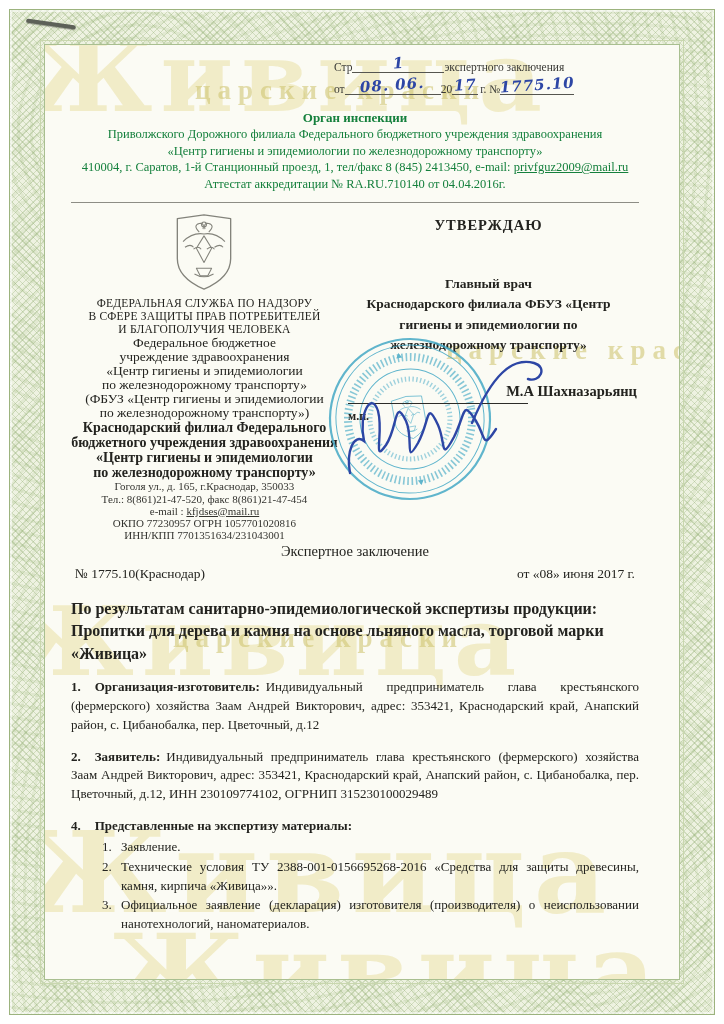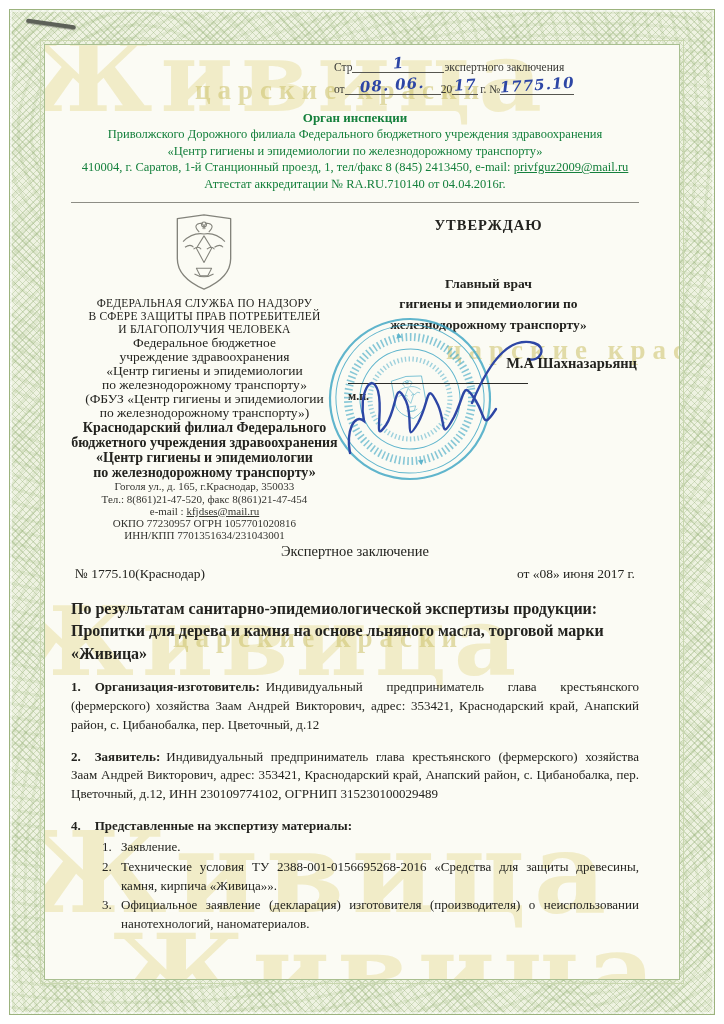--- a/index.html
+++ b/index.html
@@ -67,21 +67,21 @@
   .svc{font-size:11.5px;line-height:1.12;letter-spacing:.2px;}
   .orgline{font-size:13.5px;line-height:1.04;}
   .branch{font-size:14px;font-weight:bold;line-height:1.08;}
   .addr{font-size:11px;line-height:1.1;color:#33332f;}
   .emblem{margin:2px auto 4px auto;display:block;color:#83837b;}
   .approve-title{font-weight:bold;font-size:14.5px;letter-spacing:1px;margin-top:6px;}
   .approve-lines{font-weight:bold;font-size:13.5px;line-height:1.5;margin-top:40px;}
   .sign-area{position:relative;height:118px;margin-top:12px;text-align:left;}
   .sign-line{position:absolute;left:10px;top:36px;width:180px;border-bottom:1.5px solid #2c2c28;}
   .mp{position:absolute;left:10px;top:42px;font-weight:bold;font-size:12px;}
-  .signer{position:absolute;right:2px;top:8px;font-weight:bold;font-size:14.5px;}
+  .signer{position:absolute;right:2px;top:16px;font-weight:bold;font-size:14.5px;}
   .stamp{position:absolute;left:-14px;top:-34px;opacity:.85;transform:rotate(-10deg);}
   .signature{position:absolute;left:6px;top:-26px;}
   
   .concl-title{text-align:center;font-weight:normal;font-size:14.5px;margin-top:2px;}
   .concl-row{display:flex;justify-content:space-between;font-size:13.5px;margin-top:6px;padding:0 4px;gap:46px;}
   .subject{text-align:left;font-weight:bold;font-size:16px;line-height:1.4;margin-top:16px;}
   
   .sections{font-size:13px;line-height:1.45;margin-top:4px;}
   .sec{margin-top:13px;text-align:justify;}
   .sec .num{font-weight:bold;margin-right:14px;}
@@ -176,20 +176,21 @@
         <div class="addr">Тел.: 8(861)21-47-520, факс 8(861)21-47-454</div>
         <div class="addr"><span>e-mail :  </span><span class="email">kfjdses@mail.ru</span></div>
         <div class="addr">ОКПО  77230957  ОГРН 1057701020816</div>
         <div class="addr">ИНН/КПП 7701351634/231043001</div>
       </div>
 
       <div class="col-right">
         <div class="approve-title">УТВЕРЖДАЮ</div>
         <div class="approve-lines">
           <div>Главный врач</div>
+          <div>Краснодарского филиала ФБУЗ «Центр</div>
           <div>гигиены и эпидемиологии по</div>
           <div>железнодорожному транспорту»</div>
         </div>
         <div class="sign-area">
           <svg class="stamp" width="172" height="172" viewBox="0 0 172 172">
             <g fill="none" stroke="#45a9c6">
               <circle cx="86" cy="86" r="80" stroke-width="2.2"></circle>
               <circle cx="86" cy="86" r="74" stroke-width="1"></circle>
               <circle cx="86" cy="86" r="50" stroke-width="1"></circle>
               <circle cx="86" cy="86" r="62" stroke-width="8" stroke-dasharray="1.6 2.6" opacity=".75"></circle>

